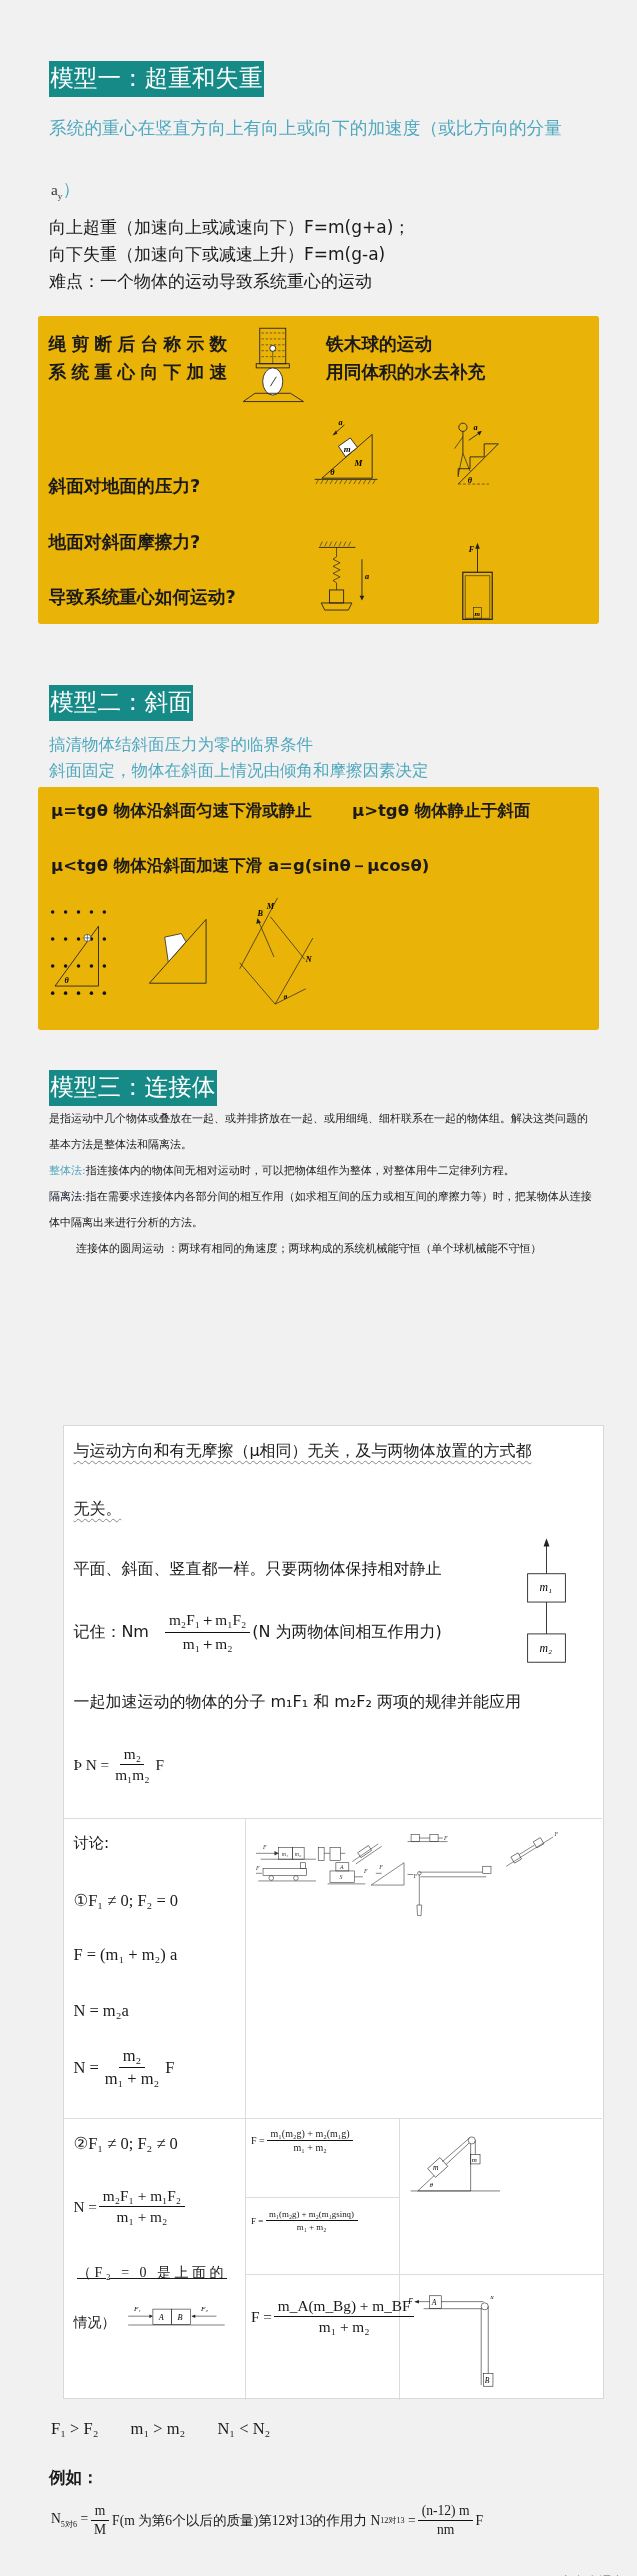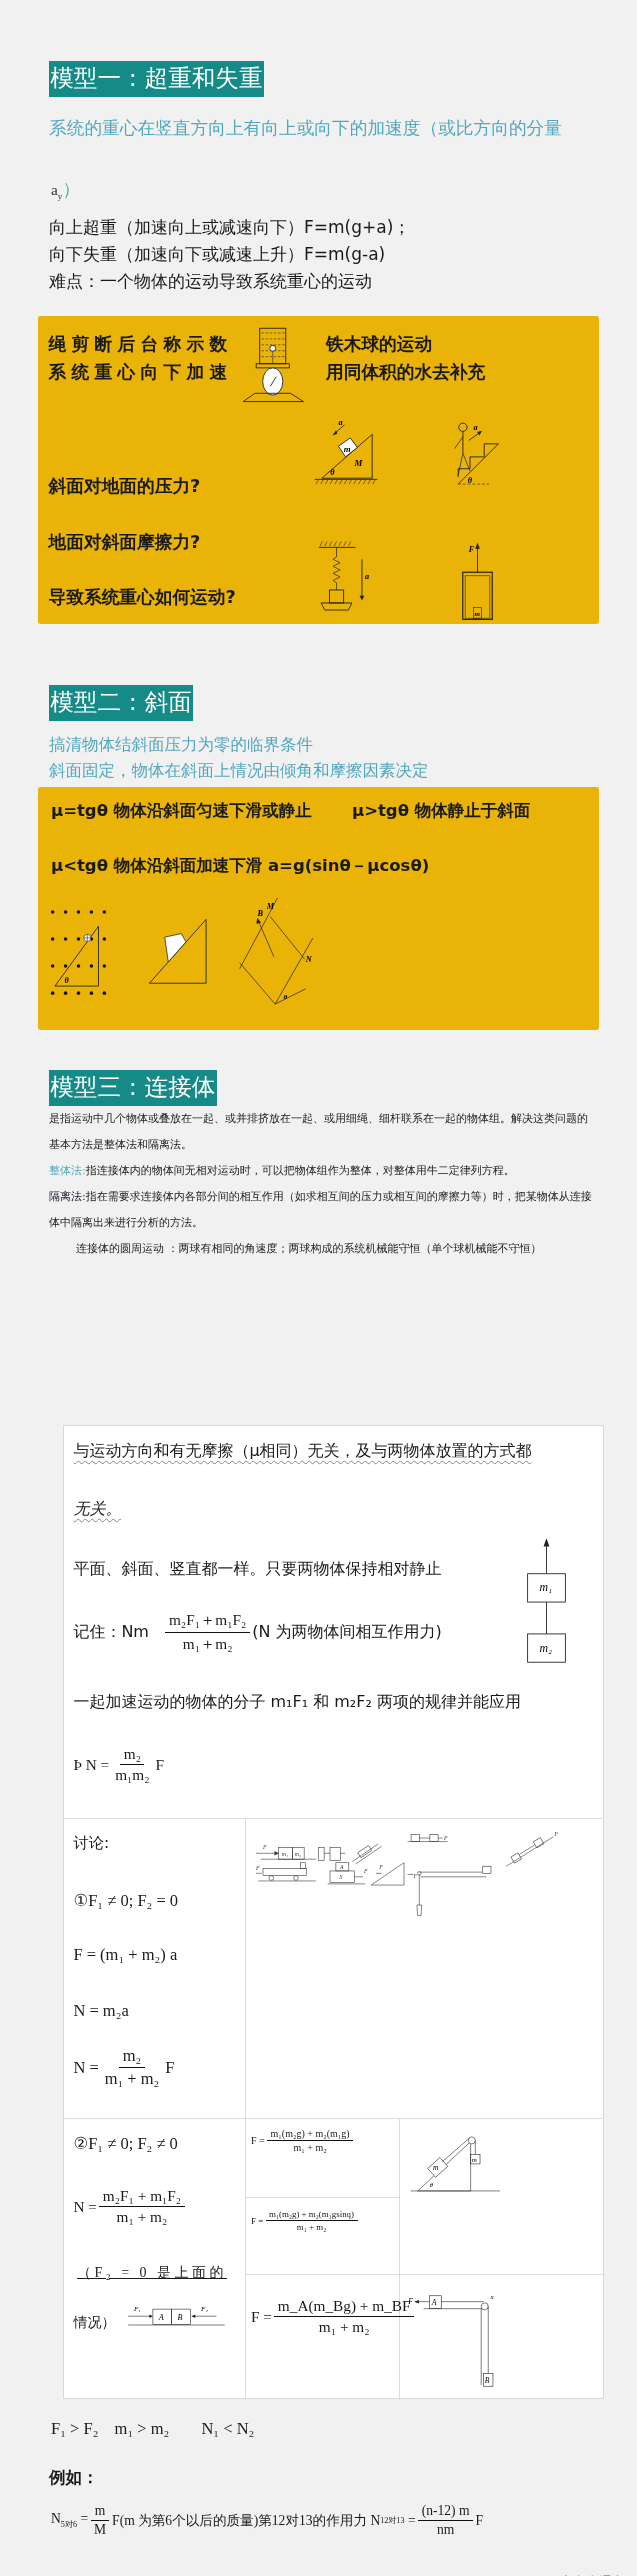--- a/index.html
+++ b/index.html
@@ -202,21 +202,21 @@
 <div class="abs body-text" style="left:49px; top:1106px; width:543px; font-size:11px; line-height:26px;">
   <div>是指运动中几个物体或叠放在一起、或并排挤放在一起、或用细绳、细杆联系在一起的物体组。解决这类问题的基本方法是整体法和隔离法。</div>
   <div><span style="color:#4fa8bd;">整体法:</span><span>指连接体内的物体间无相对运动时，可以把物体组作为整体，对整体用牛二定律列方程。</span></div>
   <div><span style="color:#0f172a;">隔离法:</span><span>指在需要求连接体内各部分间的相互作用（如求相互间的压力或相互间的摩擦力等）时，把某物体从连接体中隔离出来进行分析的方法。</span></div>
   <div style="text-indent:27px;">连接体的圆周运动 ：两球有相同的角速度；两球构成的系统机械能守恒（单个球机械能不守恒）</div>
 </div>
 
 <div class="tbl" style="left:49px; top:1425px; width:541px; height:974px;margin-left:14px;">
 
   <div class="abs" style="left:9.4px; top:15.3px; font-size:16px; white-space:nowrap;"><span class="wavy">与运动方向和有无摩擦（μ相同）无关，及与两物体放置的方式都</span></div>
-  <div class="abs" style="left:9.4px; top:73px; font-size:16px;font-style:italic;"><span class="wavy">无关。</span></div>
+  <div class="abs" style="left:9.4px; top:73px; font-size:16px;"><span class="wavy">无关。</span></div>
   <div class="abs" style="left:9.4px; top:133px; font-size:16px; white-space:nowrap;">平面、斜面、竖直都一样。只要两物体保持相对静止</div>
   <div class="abs" style="left:9.4px; top:184px; font-size:16px; white-space:nowrap; display:flex; align-items:center;">
     <span>记住：Nm</span>
     <span class="frac math" style="margin-left:16.5px; font-size:15.3px;">
       <span class="num">m₂F₁＋m₁F₂</span>
       <span class="den">m₁＋m₂</span>
     </span>
     <span>(N 为两物体间相互作用力)</span>
   </div>
 
@@ -388,21 +388,21 @@
     <text x="144" y="14" font-family="Liberation Serif, serif" font-style="italic" font-size="12">x</text>
     <line x1="128" y1="30" x2="128" y2="160" stroke="#222"></line>
     <line x1="140" y1="26" x2="140" y2="140" stroke="#222"></line>
     <rect x="132" y="140" width="16" height="22" fill="none" stroke="#222"></rect>
     <text x="134" y="156" font-family="Liberation Serif, serif" font-style="italic" font-size="13">B</text>
   </svg>
 </div>
 
 <div class="abs math" style="left:51px; top:2419px; font-size:16.5px; white-space:nowrap;">
   <span>F₁ &gt; F₂</span>
-  <span style="margin-left:12px;">m₁ &gt; m₂</span>
+  <span style="margin-left:28px;">m₁ &gt; m₂</span>
   <span style="margin-left:28px;">N₁ &lt; N₂</span>
 </div>
 <div class="abs" style="left:49px; top:2467px; font-size:16.5px; font-weight:bold;">例如：</div>
 <div class="abs math" style="left:51px; top:2503px; font-size:13.6px; white-space:nowrap; display:flex; align-items:center;">
   <span>N<sub>5对6</sub> =</span>
   <span class="frac">
       <span class="num">m</span>
       <span class="den">M</span>
     </span>
   <span>F(m 为第6个以后的质量)第12对13的作用力 N</span>

